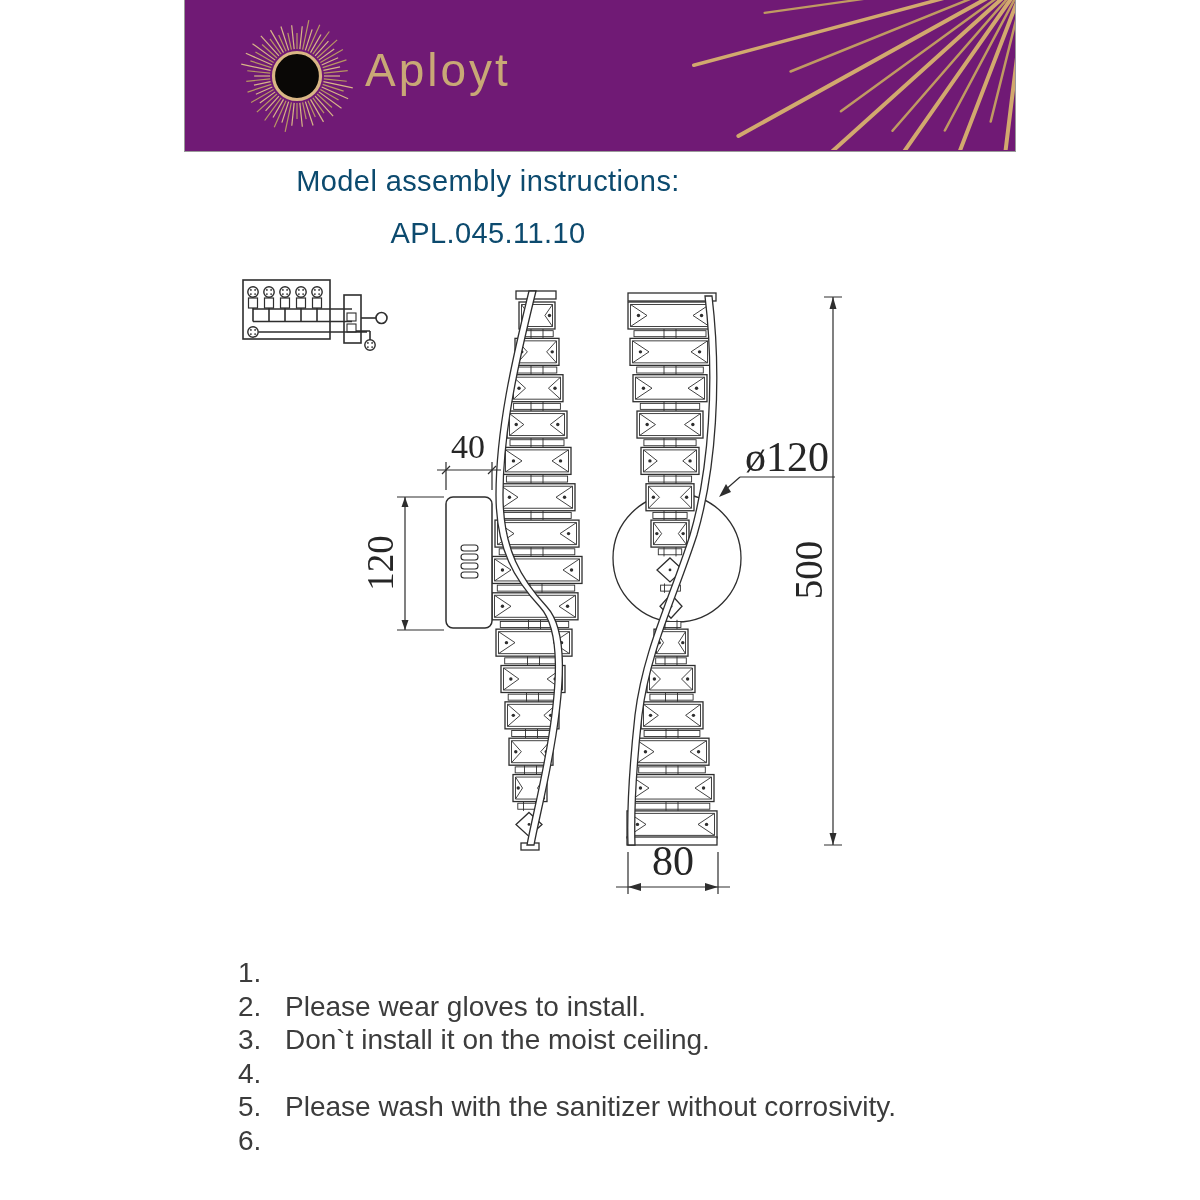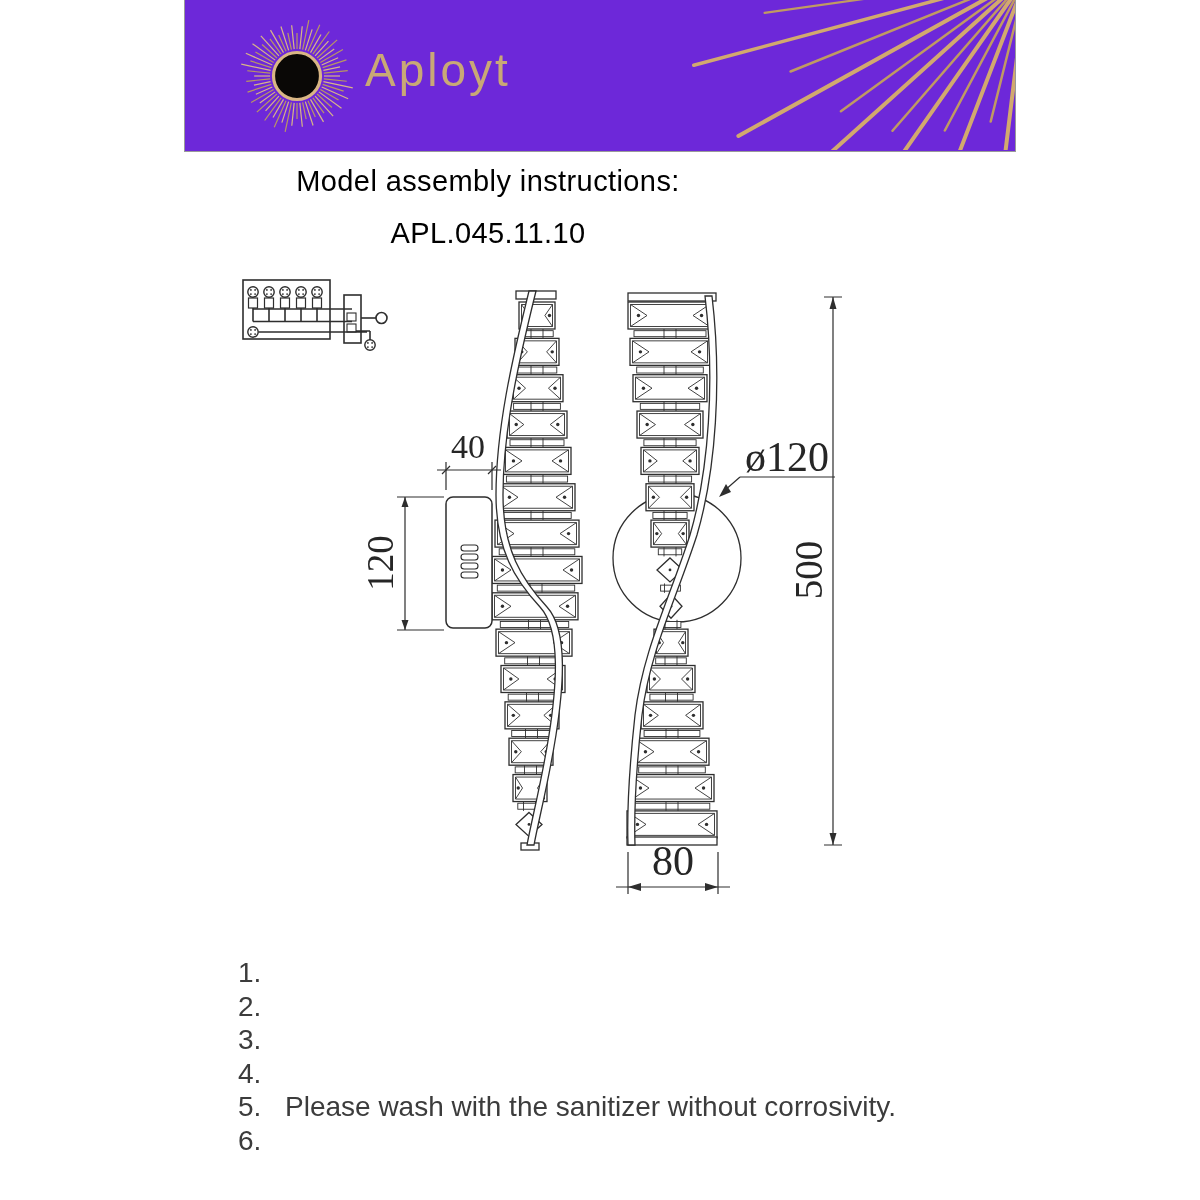--- a/index.html
+++ b/index.html
@@ -3,31 +3,31 @@
 <meta charset="utf-8">
 <style>
   html,body{margin:0;padding:0;}
   body{
     width:1200px;height:1200px;position:relative;background:#ffffff;
     font-family:"Liberation Sans",sans-serif;overflow:hidden;
   }
   
   .banner{
     position:absolute;left:184px;top:0;width:832px;height:152px;
-    background:#6d28d9;border:1px solid #9a9a9a;border-top:none;box-sizing:border-box;
+    background:#701a75;border:1px solid #9a9a9a;border-top:none;box-sizing:border-box;
   }
   .banner svg{position:absolute;left:0;top:0;}
   .brand-text{
     position:absolute;left:180px;top:47px;font-size:46px;line-height:1;
     color:#c9a876;letter-spacing:3px;font-weight:400;
   }
   
   .title-line{
     position:absolute;left:0;width:976px;text-align:center;
-    color:#000000;font-size:29px;line-height:34px;letter-spacing:0.4px;
+    color:#0c4a6e;font-size:29px;line-height:34px;letter-spacing:0.4px;
   }
   .title-1{top:164px;}
   .title-2{top:216px;}
   
   .drawing{position:absolute;left:225px;top:248px;}
   .dim{font-family:"Liberation Serif",serif;fill:#262626;}
   
   .instructions{
     position:absolute;left:238px;top:956px;width:760px;
     font-size:28px;color:#3c3c3c;
@@ -465,23 +465,25 @@
     <text class="dim" x="673" y="875" font-size="42" text-anchor="middle" stroke="none">80</text>
   </g>
 </svg>
 
 <div class="instructions">
   <div class="instr-row">
     <span class="instr-num">1.</span>
   </div>
   <div class="instr-row">
     <span class="instr-num">2.</span>
+    <span>Please wear gloves to install.</span>
   </div>
   <div class="instr-row">
     <span class="instr-num">3.</span>
+    <span>Don`t install it on the moist ceiling.</span>
   </div>
   <div class="instr-row">
     <span class="instr-num">4.</span>
   </div>
   <div class="instr-row">
     <span class="instr-num">5.</span>
     <span>Please wash with the sanitizer without corrosivity.</span>
   </div>
   <div class="instr-row">
     <span class="instr-num">6.</span>

